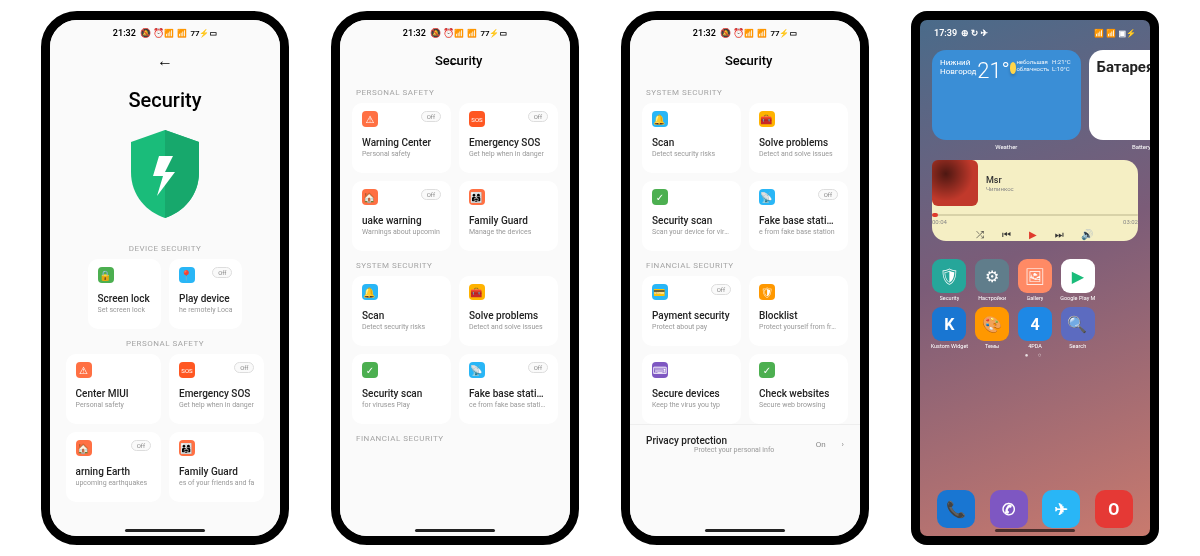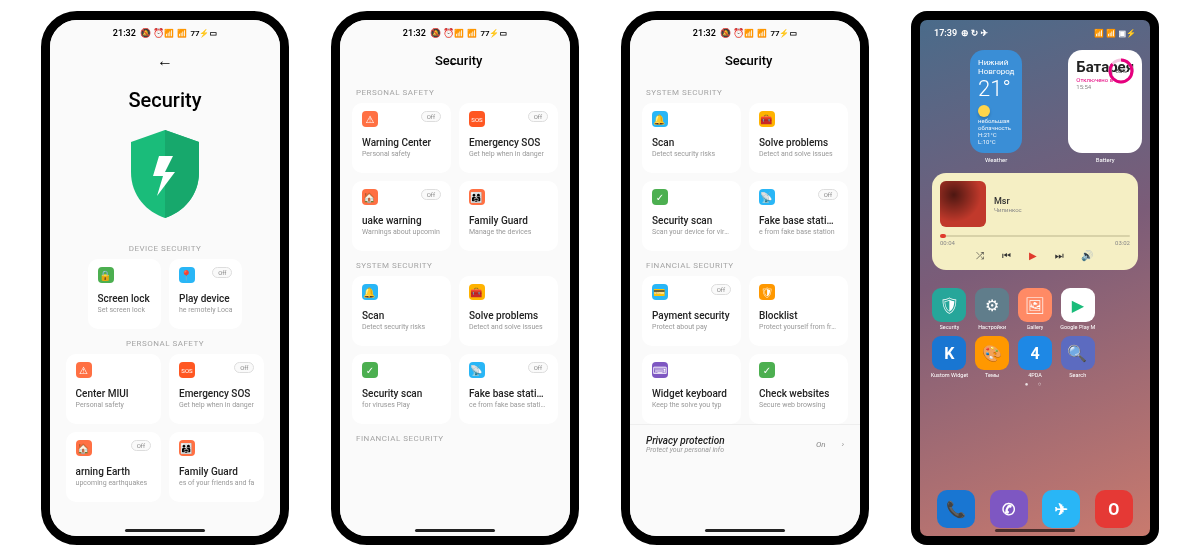--- a/index.html
+++ b/index.html
@@ -61,50 +61,49 @@
   .toggle-pill {
     font-size:6px; color:#888; border:0.5px solid #ddd; border-radius:6px;
     padding:1px 5px; background:#fafafa;
   }
   .tile-title { font-size:10px; font-weight:500; color:#222; margin-top:6px; white-space:nowrap; overflow:hidden; text-overflow:ellipsis;}
   .tile-sub { font-size:7px; color:#999; margin-top:2px; white-space:nowrap; overflow:hidden; text-overflow:ellipsis;}
   .scroll { flex:1; overflow:hidden; }
   .footer-row {
     padding:10px 16px; display:flex; justify-content:space-between; align-items:center;
     border-top:0.5px solid #eee;
-    font-style:italic;
   }
   .footer-left .t1 { font-size:10px; font-weight:500; color:#222; }
-  .footer-left .t2 { font-size:7px; color:#999; }
+  .footer-left .t2 { font-size:7px; color:#999;margin-left:48px; }
   .footer-right { font-size:8px; color:#888; display:flex; gap:16px; align-items:center;}
   .home-ind {
     position:absolute; bottom:4px; left:50%; transform:translateX(-50%);
     width:80px; height:3px; background:#222; border-radius:2px;
   }
   .home-ind.light { background:rgba(0,0,0,0.6); }
 
   
   .widget-row { display:flex; gap:8px; padding:8px 12px 4px; }
   .widget {
     flex:1; background:#fff; border-radius:14px; padding:8px; font-size:8px;
-    display:flex; flex-direction:column; 
-    min-height:90px; position:relative;margin-left:38px;
+    display:flex; justify-content:space-between;
+    min-height:90px; position:relative;
   }
   .widget.weather { background:#3a8ed6; color:#fff;}
   .widget.weather .city{font-size:8px;}
   .widget.weather .temp{font-size:22px; font-weight:300;}
   .widget.weather .desc{font-size:6px; opacity:0.9;}
   .widget.weather .hilo{font-size:6px; opacity:0.9;}
   .widget .wlabel{ position:absolute; bottom:-10px; left:0; right:0; text-align:center; font-size:6px; color:#fff;}
   .widget.battery .bt{font-size:15px; font-weight:700; color:#222;}
   .widget.battery .bo{font-size:6px; color:#e6007e;}
   .widget.battery .bti{font-size:6px; color:#888;}
   .bat-circle{ position:absolute; top:8px; right:8px; width:26px; height:26px;}
   .music {
-    margin:16px 12px 8px; background:#f5efc4; border-radius:14px; padding:8px;
+    margin:16px 12px 8px; background:#f5efc4; border-radius:14px; 
     font-size:7px; color:#333;
   }
   .music-top{ display:flex; gap:8px; align-items:center; }
   .album{ width:46px; height:46px; background:#c1392b; border-radius:6px; position:relative; overflow:hidden;}
   .album::after{content:"";position:absolute;inset:0;background:radial-gradient(circle at 30% 30%,rgba(0,0,0,0.6),transparent 60%);}
   .music-title{font-size:9px; font-weight:500;}
   .music-artist{font-size:6px; color:#888;}
   .progress{height:2px;background:#d8d2a8;border-radius:1px;margin:8px 0 2px;position:relative;}
   .progress::before{content:"";position:absolute;left:0;top:-1px;width:6px;height:4px;border-radius:2px;background:#e03b2d;}
   .time-row{display:flex;justify-content:space-between;font-size:6px;color:#888;}
@@ -367,22 +366,22 @@
             <div class="icon-row">
               <div class="tile-icon" style="background:#ff9800;font-size:10px">🛡</div>
             </div>
             <div class="tile-title">Blocklist</div>
             <div class="tile-sub">Protect yourself from frau</div>
           </div>
           <div class="tile">
             <div class="icon-row">
               <div class="tile-icon" style="background:#7e57c2;font-size:10px">⌨</div>
             </div>
-            <div class="tile-title">Widget keyboard</div>
-            <div class="tile-sub">Keep the solve you typ</div>
+            <div class="tile-title">Secure devices</div>
+            <div class="tile-sub">Keep the virus you typ</div>
           </div>
           <div class="tile">
             <div class="icon-row">
               <div class="tile-icon" style="background:#4caf50;font-size:10px">✓</div>
             </div>
             <div class="tile-title">Check websites</div>
             <div class="tile-sub">Secure web browsing</div>
           </div>
         </div>
       <div class="footer-row">

